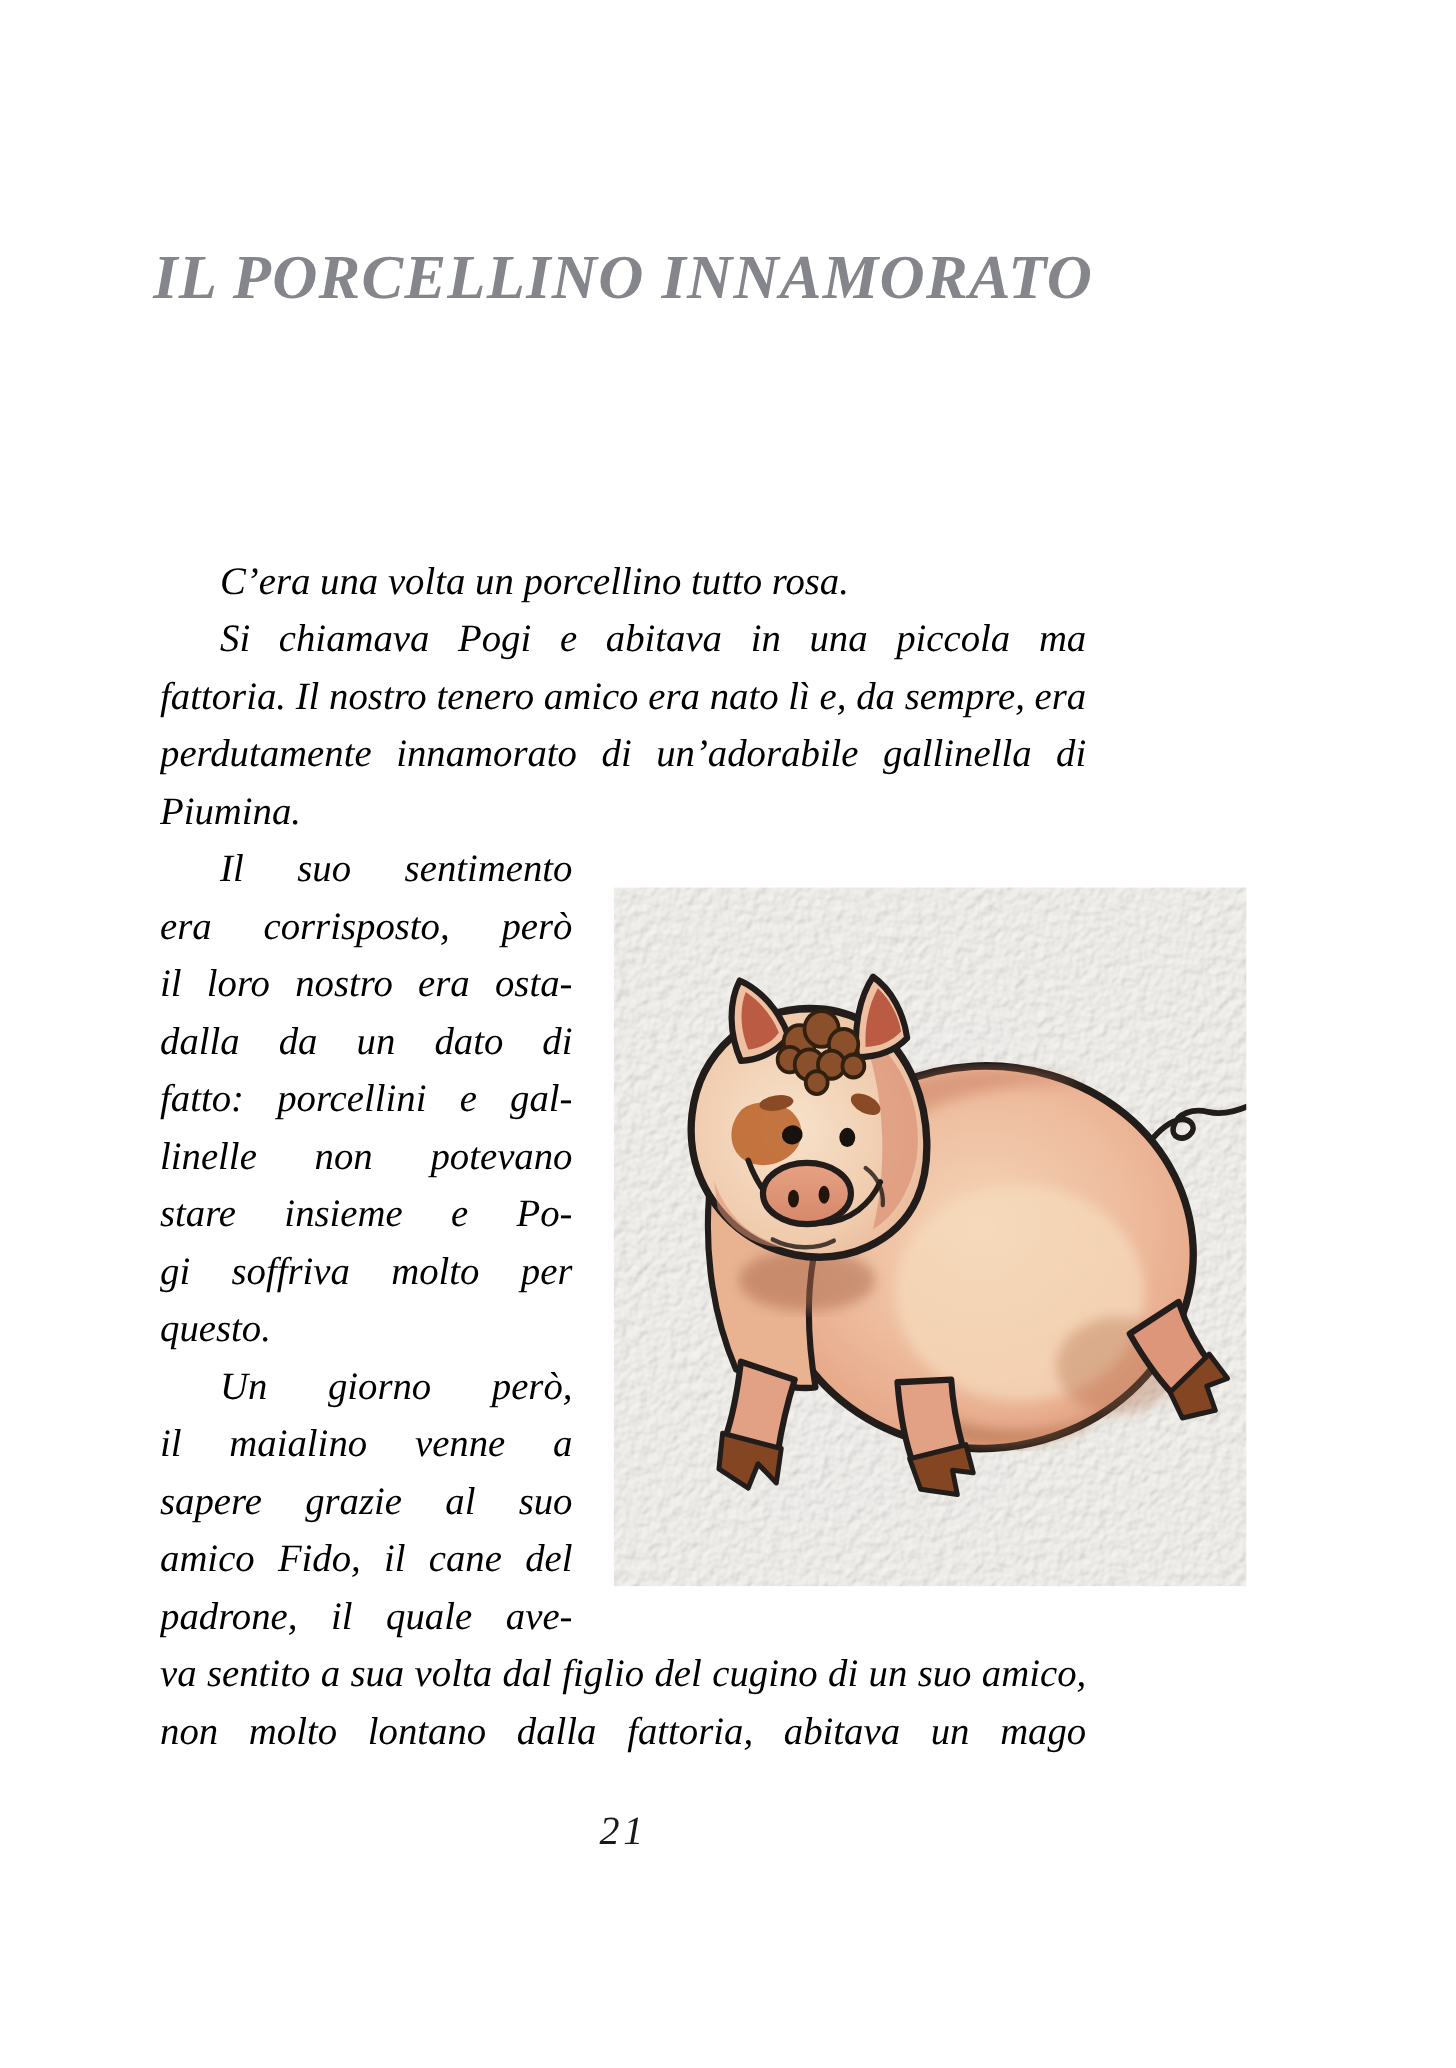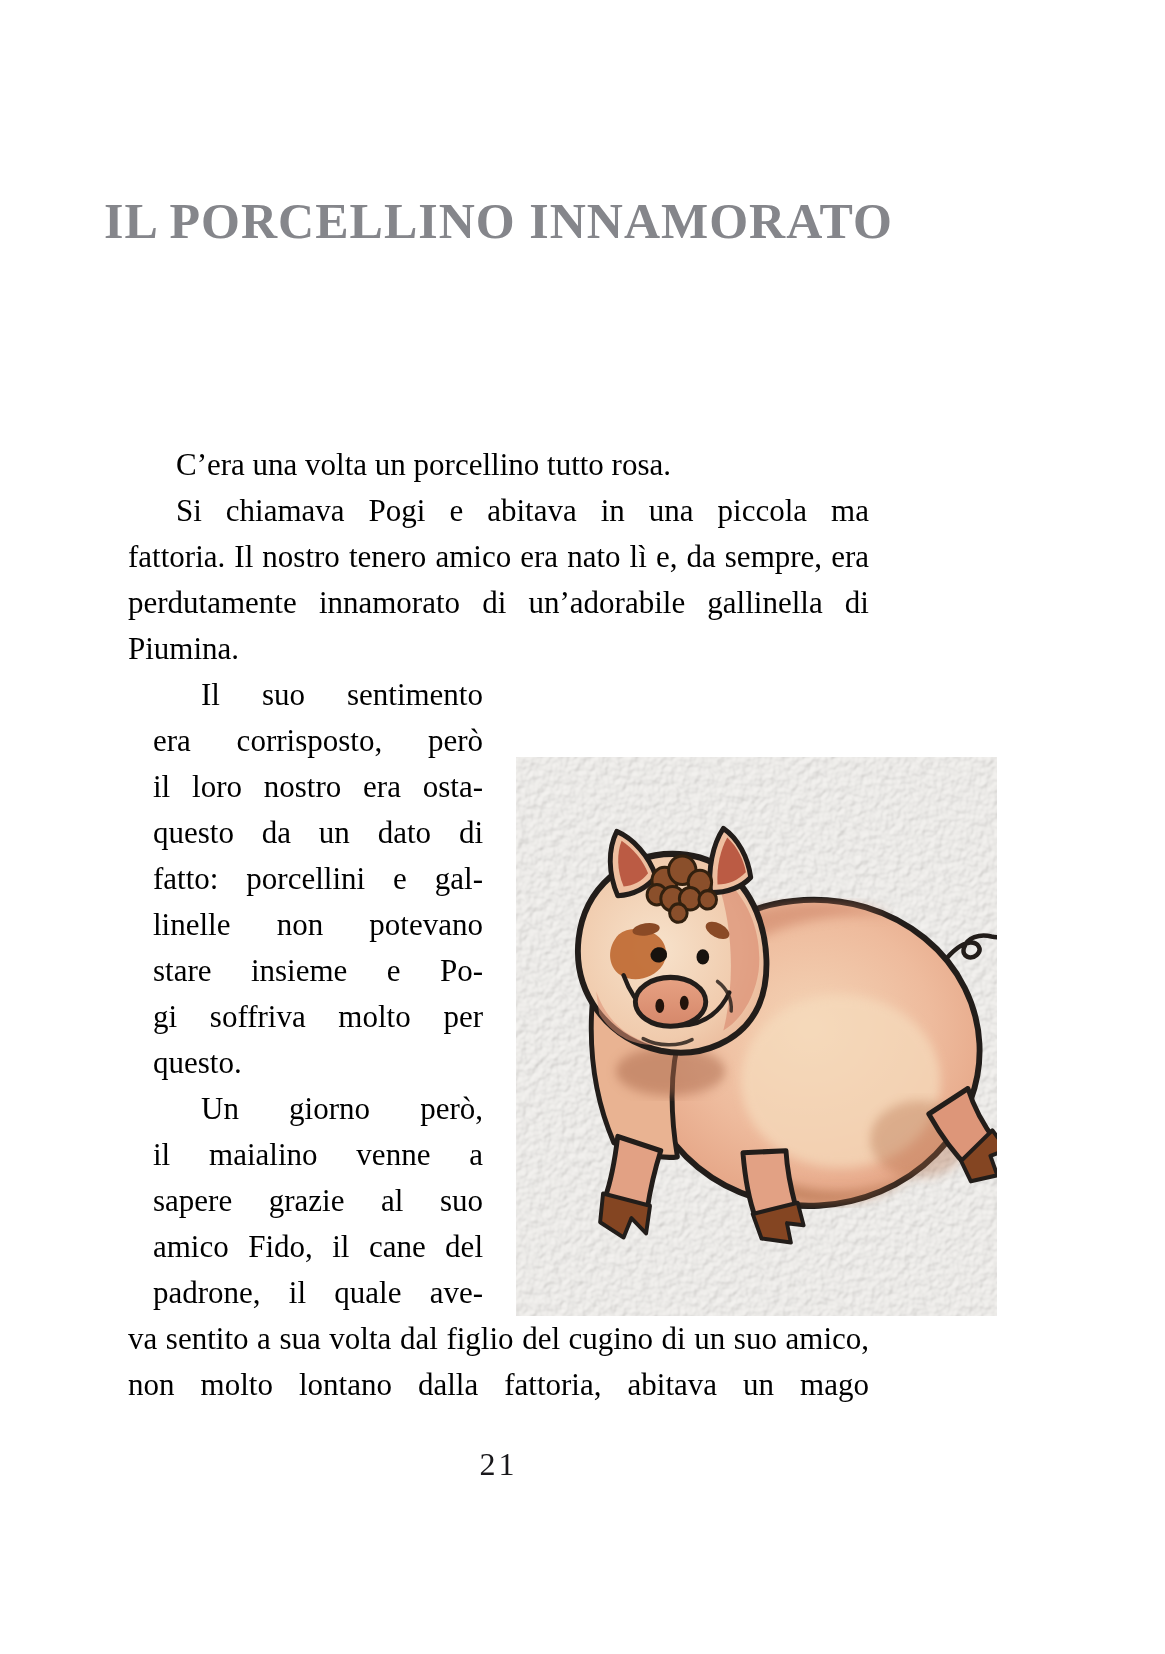--- a/index.html
+++ b/index.html
@@ -2,20 +2,21 @@
 <html><head>
 <meta charset="utf-8">
 <style>
   html,body{margin:0;padding:0;background:#ffffff;}
   .page{
     position:relative;
     width:997px;height:1654px;
     background:#ffffff;
     font-family:"Liberation Serif", serif;
     overflow:hidden;
+    font-style:italic;
   }
   .title{
     margin:0;
     padding-top:192px;
     text-align:center;
     font-size:50px;
     line-height:58px;
     font-weight:bold;
     letter-spacing:1px;
     font-family:"Liberation Serif", serif;
@@ -32,22 +33,21 @@
   }
   .line.j{
     text-align:justify;
     text-align-last:justify;
   }
   .line.ind{
     padding-left:48px;
   }
   .section-b{
     display:flex;
-    align-items:flex-end;
-    margin-left:25px;
+    align-items:center;
   }
   .wrap-col{
     width:330px;
     flex:0 0 330px;
   }
   .figure{
     margin-left:33px;
     margin-top:-9px;
     width:538px;
     height:559px;
@@ -81,21 +81,21 @@
         <div class="line j">fattoria. Il nostro tenero amico era nato lì e, da sempre, era</div>
         <div class="line j">perdutamente innamorato di un’adorabile gallinella di nome</div>
         <div class="line">Piumina.</div>
       </div>
 
     <div class="section-b">
       <div class="wrap-col">
           <div class="line j ind">Il suo sentimento</div>
           <div class="line j">era corrisposto, però</div>
           <div class="line j">il loro nostro era osta-</div>
-          <div class="line j">questo da un dato di</div>
+          <div class="line j">dalla da un dato di</div>
           <div class="line j">fatto: porcellini e gal-</div>
           <div class="line j">linelle non potevano</div>
           <div class="line j">stare insieme e Po-</div>
           <div class="line j">gi soffriva molto per</div>
           <div class="line">questo.</div>
           <div class="line j ind">Un giorno però,</div>
           <div class="line j">il maialino venne a</div>
           <div class="line j">sapere grazie al suo</div>
           <div class="line j">amico Fido, il cane del</div>
           <div class="line j">padrone, il quale ave-</div>

